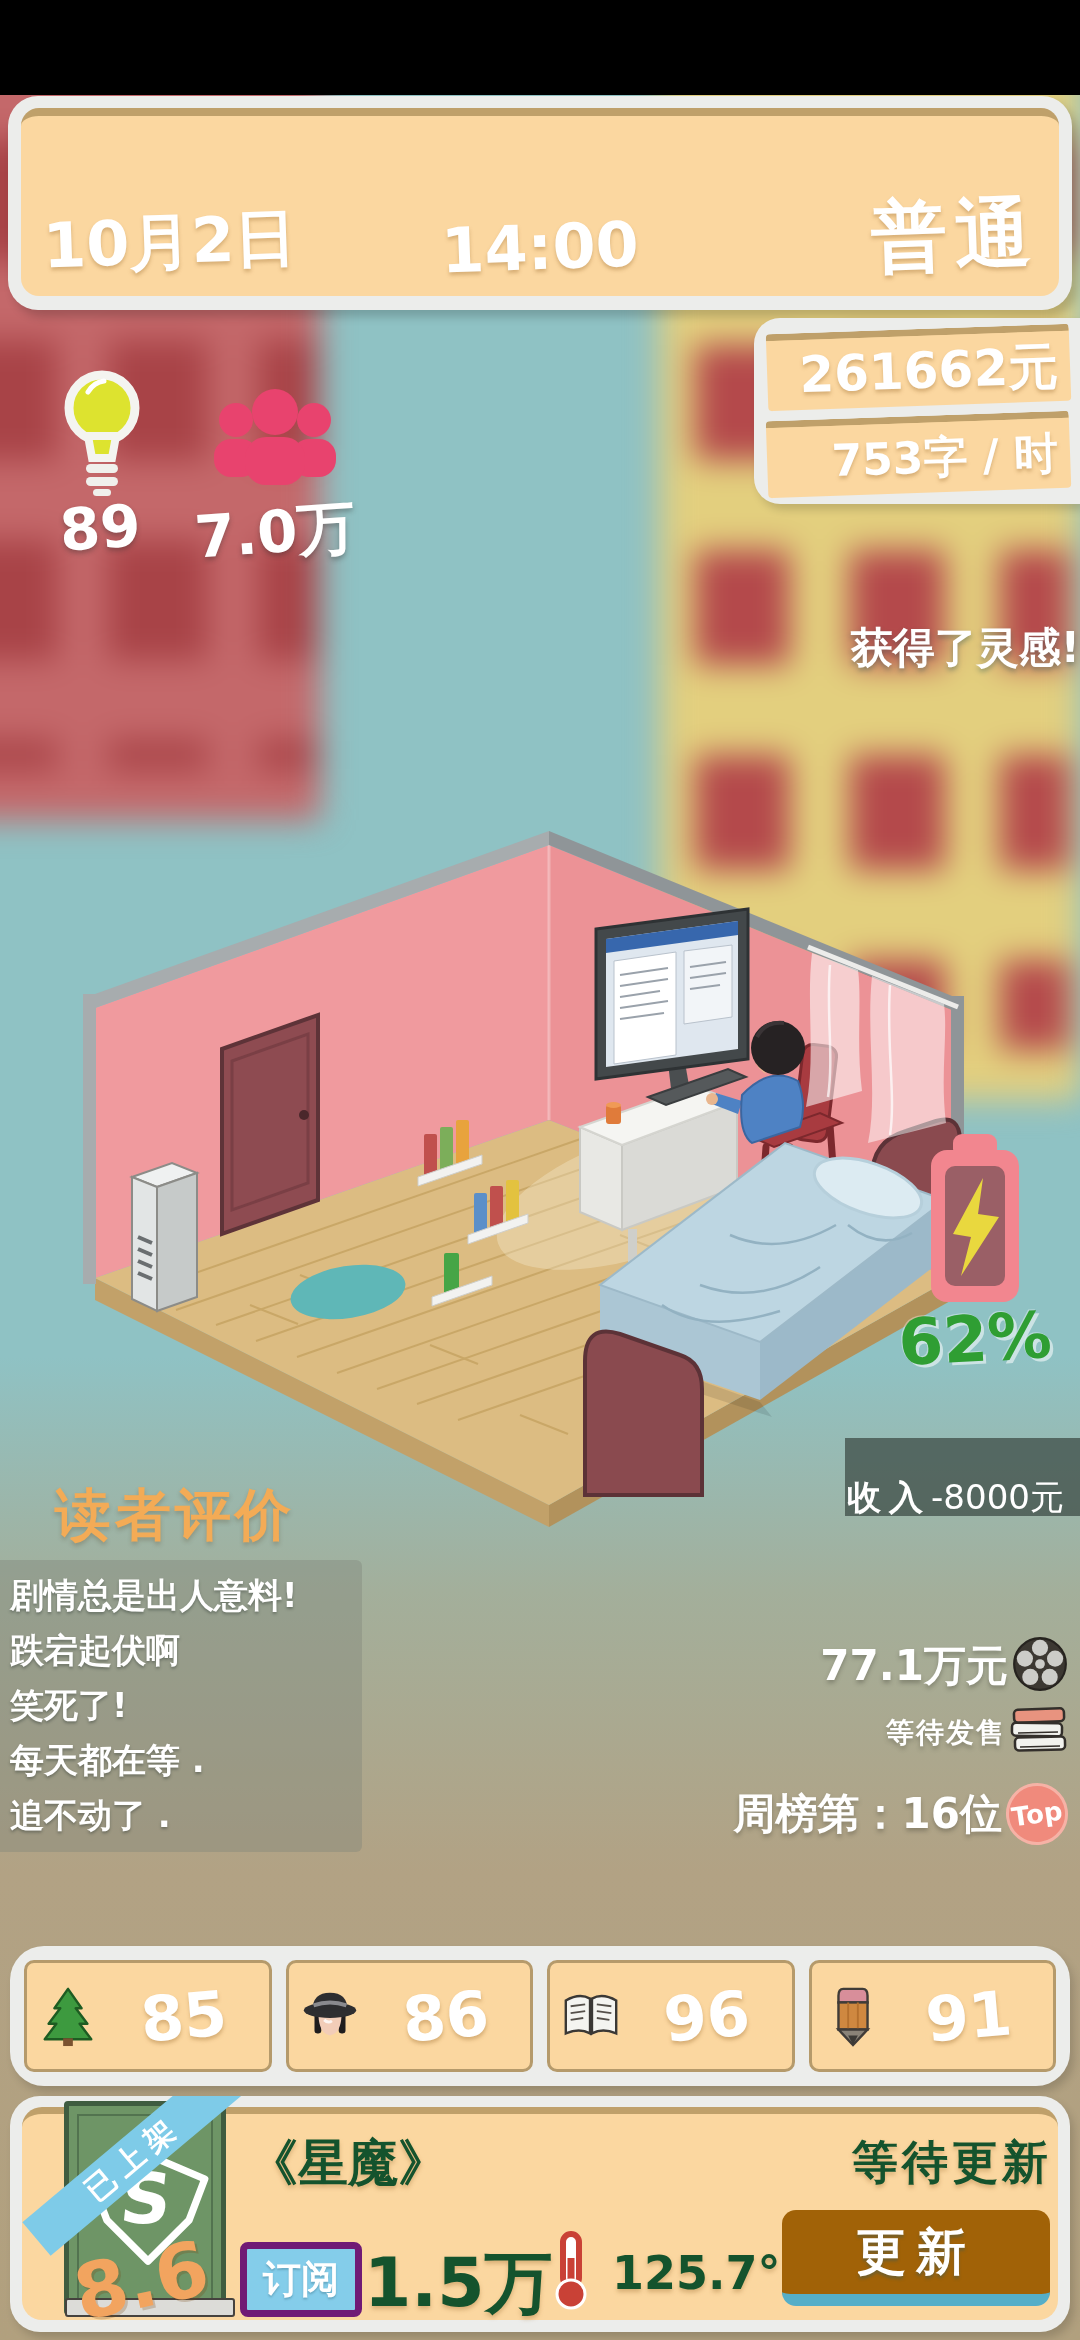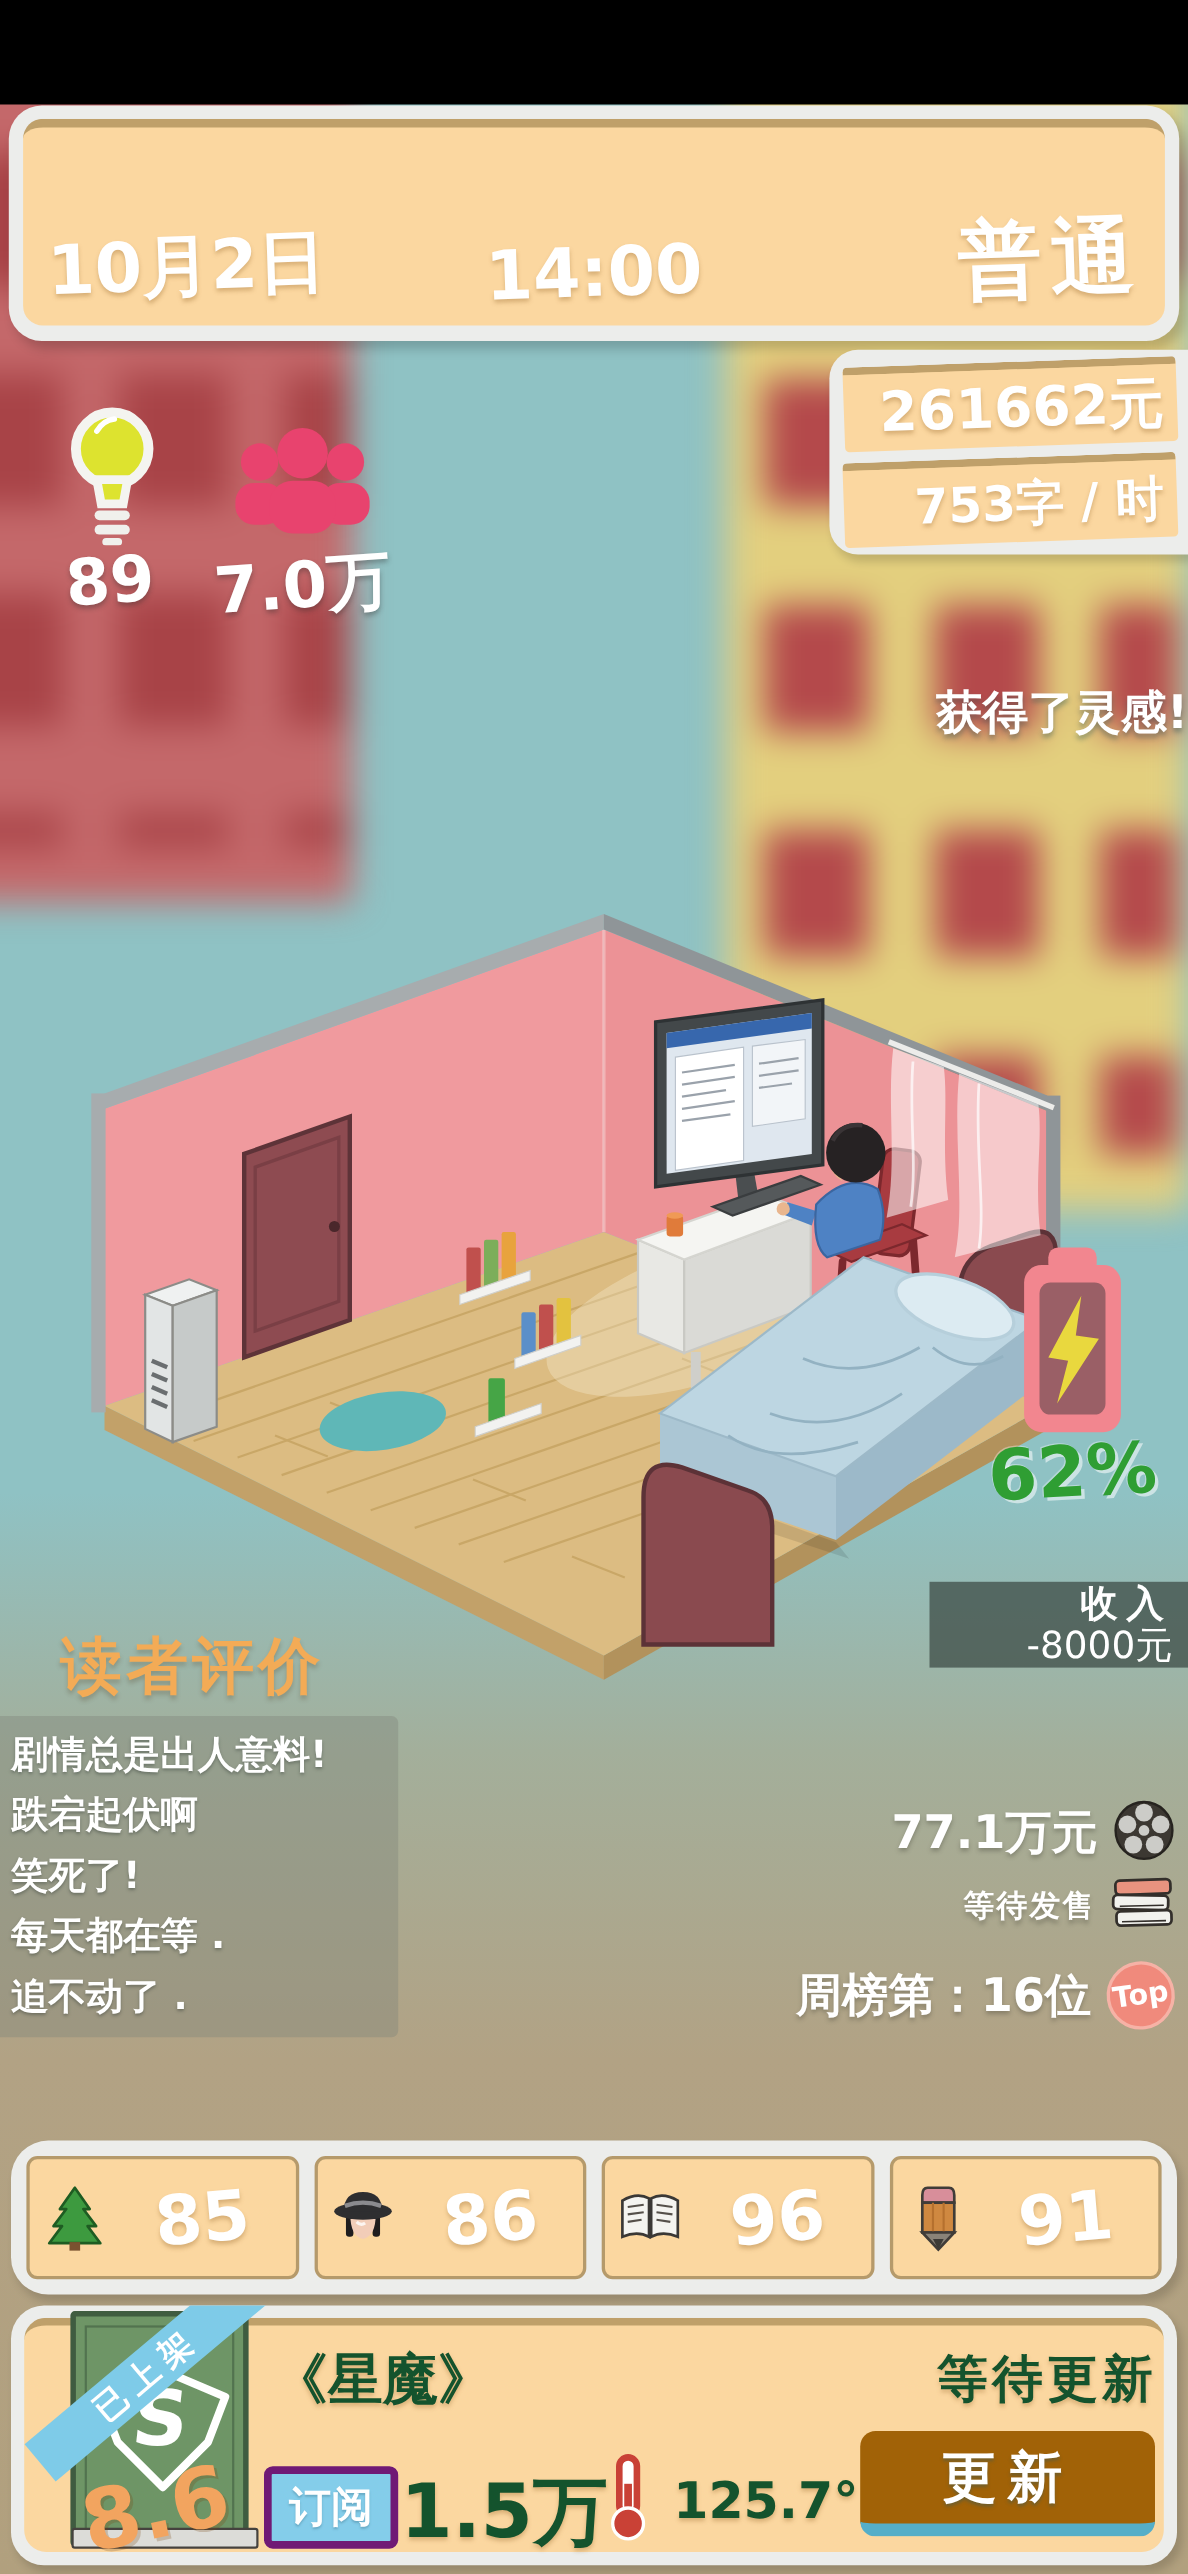--- a/index.html
+++ b/index.html
@@ -46,32 +46,32 @@
     text-shadow:0 3px 5px rgba(30,80,80,0.4);z-index:4;}
   
   .room{left:0;top:805px;width:1080px;height:740px;z-index:2;}
   
   .battery{left:903px;top:1128px;z-index:3;}
   .energy-pct{left:890px;top:1302px;width:170px;text-align:center;font-size:64px;font-weight:bold;
     color:#2f9e33;transform:rotate(-3deg);z-index:3;
     text-shadow:3px 3px 0 rgba(255,255,255,0.55),-1px -1px 0 rgba(255,255,255,0.35);}
   
   .income{left:845px;top:1438px;width:235px;height:78px;background:rgba(58,72,66,0.72);z-index:3;
-    display:flex;flex-direction:column;justify-content:center;align-items:flex-end;padding-right:14px;box-sizing:border-box;}
+    display:flex;flex-direction:row;justify-content:center;align-items:flex-end;padding-right:14px;box-sizing:border-box;}
   .income-label{color:#fff;font-size:34px;font-weight:bold;letter-spacing:8px;line-height:38px;}
   .income-value{color:#fff;font-size:34px;line-height:38px;}
   
   .reviews-title{left:55px;top:1478px;font-size:56px;font-weight:bold;color:#f3ab56;z-index:3;
     text-shadow:0 3px 4px rgba(80,60,30,0.25);letter-spacing:4px;}
   .reviews-panel{left:0;top:1560px;width:362px;height:292px;background:rgba(125,132,122,0.38);
     border-radius:0 6px 6px 0;z-index:3;padding:8px 10px;box-sizing:border-box;}
   .review-line{color:#fff;font-size:34px;font-weight:bold;line-height:55px;white-space:nowrap;
     text-shadow:0 2px 3px rgba(40,50,45,0.4);}
   
-  .mrow{right:12px;display:flex;align-items:center;justify-content:flex-end;gap:14px;z-index:3;}
+  .mrow{right:12px;display:flex;align-items:center;justify-content:flex-end;gap:4px;z-index:3;}
   .mrow-1{top:1634px;height:64px;}
   .mrow-2{top:1700px;height:66px;}
   .mrow-3{top:1776px;height:76px;}
   .mtext{color:#fff;font-weight:bold;text-shadow:0 3px 4px rgba(60,60,50,0.35);}
   .mtext-1{font-size:42px;}
   .mtext-2{font-size:28px;letter-spacing:2px;}
   .mtext-3{font-size:42px;}
   .topbadge{width:62px;height:62px;border-radius:50%;background:#f08a7c;border:3px solid #f6b2a6;
     color:#fff;font-size:26px;font-weight:bold;display:flex;align-items:center;justify-content:center;
     transform:rotate(-8deg);box-sizing:border-box;}

